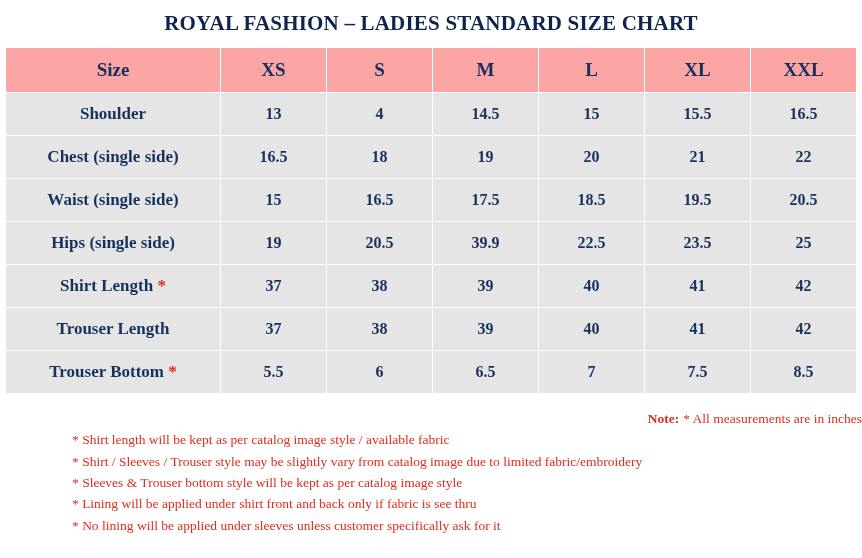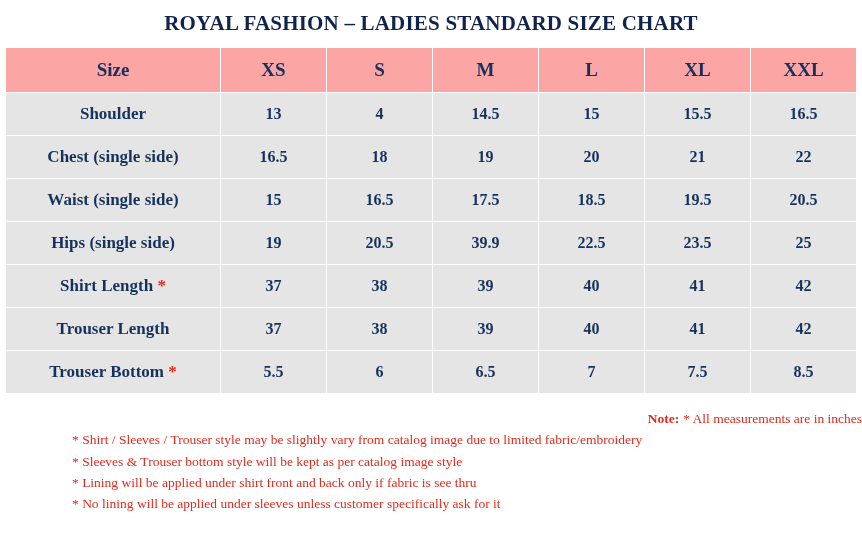--- a/index.html
+++ b/index.html
@@ -191,19 +191,20 @@
         <td>7</td>
         <td>7.5</td>
         <td>8.5</td>
       </tr>
 
     </tbody>
   </table>
 
   <div class="notes">
     <span class="note-first"><span class="note-label">Note:</span><span class="note-line">* All measurements  are in inches</span></span>
+    <div class="note-line">* Shirt length will be kept  as per catalog image style / available fabric</div>
     <div class="note-line">* Shirt / Sleeves / Trouser style may be slightly vary from  catalog image due to limited fabric/embroidery</div>
     <div class="note-line">* Sleeves &amp; Trouser bottom  style will be kept  as per catalog image style</div>
     <div class="note-line">* Lining will be applied  under shirt front  and back only if fabric is see thru</div>
     <div class="note-line">* No lining will be applied  under  sleeves unless customer  specifically ask for it</div>
   </div>
 
 </div>
 
 </body></html>

